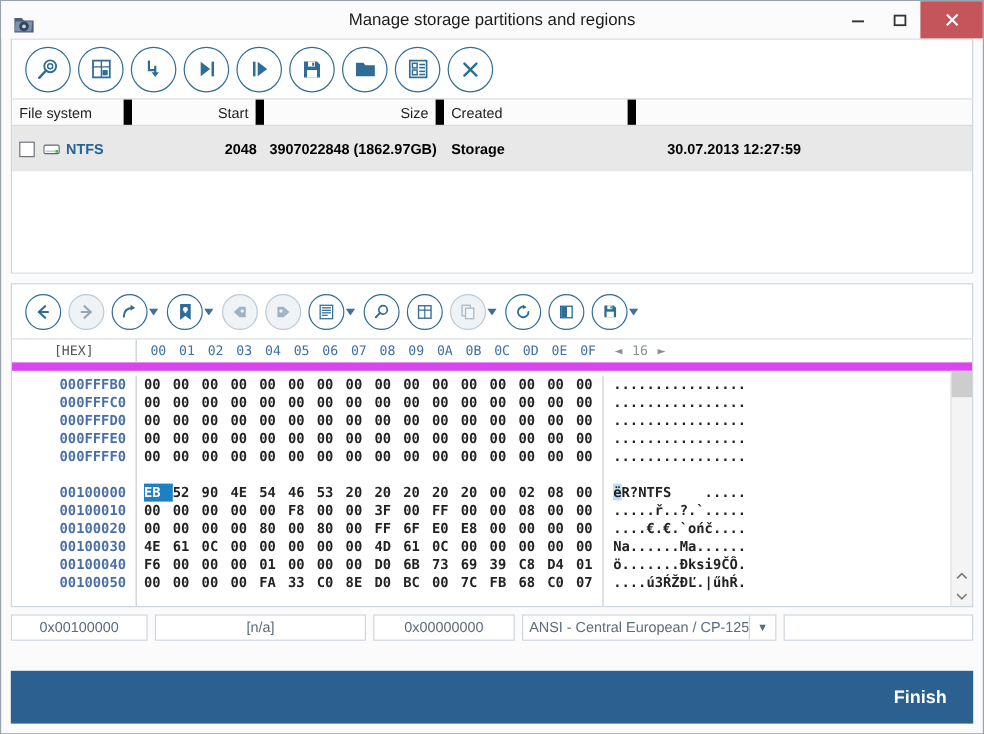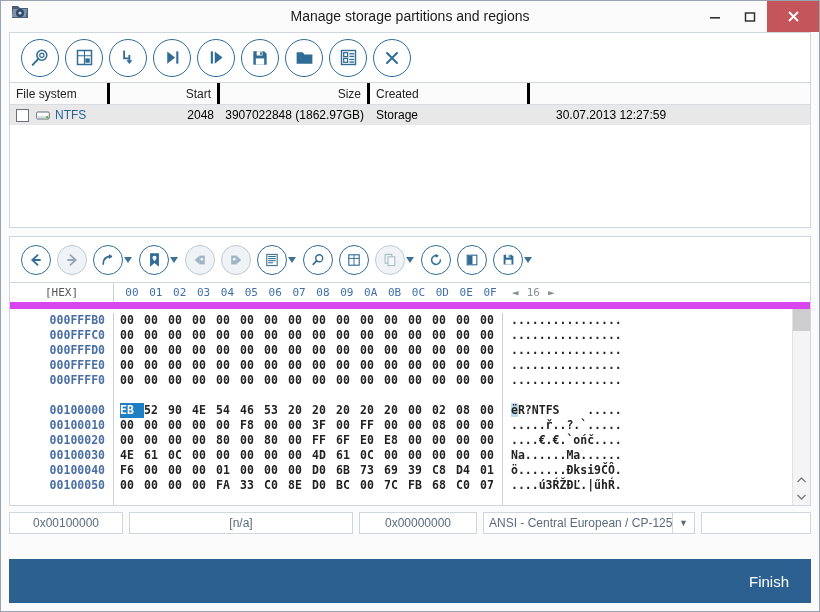--- a/index.html
+++ b/index.html
@@ -12,21 +12,21 @@
   .window{
     position:absolute;left:0;top:0;width:820px;height:612px;
     background:#fbfbfb;
     border:1px solid #9aa3ad;
     box-sizing:border-box;
     display:flex;flex-direction:column;
   }
   
   .titlebar{
     height:31px;min-height:31px;position:relative;background:#fbfbfb;
-    display:flex;align-items:flex-start;gap:44px;
+    display:flex;align-items:flex-end;gap:44px;
   }
   .app-icon{
     width:22px;height:22px;margin-left:8px;position:relative;flex:0 0 auto;
   }
   .app-icon svg{display:block;}
   .title-text{
     position:absolute;left:0;right:0;top:0;height:31px;line-height:31px;
     text-align:center;font-size:14px;color:#1b1b1b;
     pointer-events:none;
   }
@@ -60,33 +60,33 @@
     height:146px;min-height:146px;box-sizing:border-box;
     display:flex;flex-direction:column;
   }
   .thead{
     display:flex;height:21px;min-height:21px;align-items:stretch;
     background:#fbfbfb;border-bottom:1px solid #d7dce1;
     font-size:12px;color:#222;
   }
   .th{
     display:flex;align-items:center;padding:0 6px;
-    border-right:3px solid #000000;box-sizing:border-box;
+    border-right:7px solid #000000;box-sizing:border-box;
     white-space:nowrap;overflow:hidden;
   }
   .th.r{justify-content:flex-end;}
   .c-fs{width:100px;}
   .c-start{width:110px;}
   .c-size{width:150px;}
   .c-label{width:180px;}
   .c-created{width:160px;}
   .c-tail{flex:1;border-right:none;}
   .trow{
-    display:flex;height:20px;min-height:20px;align-items:stretch;
-    background:#e8e8e8;font-size:12px;
+    display:flex;height:38px;min-height:20px;align-items:stretch;
+    background:#e8e8e8;font-size:12px;font-weight:bold;
   }
   .td{
     display:flex;align-items:center;padding:0 6px;box-sizing:border-box;
     white-space:nowrap;overflow:hidden;
   }
   .td.r{justify-content:flex-end;}
   .chk{
     width:11px;height:11px;border:1px solid #6b7079;background:#fff;
     margin-right:7px;flex:0 0 auto;
   }
@@ -170,37 +170,37 @@
   .varrow{height:17px;display:flex;align-items:center;justify-content:center;color:#7a7a7a;font-size:9px;}
   
   .statusrow{
     margin:6px 8px 18px 8px;height:22px;min-height:22px;display:flex;gap:6px;align-items:stretch;
   }
   .field{
     border:1px solid #cfd6dd;background:#fff;display:flex;align-items:center;
     justify-content:center;font-size:12px;color:#5a6b7d;box-sizing:border-box;
   }
   .f1{width:114px;}
-  .f2{width:224px;}
+  .f2{width:176px;}
   .f3{width:118px;}
   .f4{width:212px;display:flex;justify-content:space-between;padding:0;}
   .f4 .txt{padding-left:5px;flex:1;text-align:left;color:#5a6b7d;
     white-space:nowrap;overflow:hidden;}
   .f4 .drop{
     width:22px;border-left:1px solid #cfd6dd;display:flex;align-items:center;
     justify-content:center;color:#5a6b7d;font-size:9px;height:100%;box-sizing:border-box;
   }
   .f5{flex:1;}
   
   .footer{
     margin:7px 8px 8px 8px;height:44px;min-height:44px;background:#2b6091;
     display:flex;align-items:center;justify-content:flex-end;box-sizing:border-box;
   }
   .finish{
-    color:#fff;font-size:15px;font-weight:normal;padding-right:22px;cursor:default;
+    color:#fff;font-size:15px;font-weight:bold;padding-right:22px;cursor:default;
   }
 </style>
 </head>
 <body>
 
 <div class="window">
 
   <div class="titlebar">
     <div class="app-icon">
       <svg width="22" height="22" viewBox="0 0 22 22">

